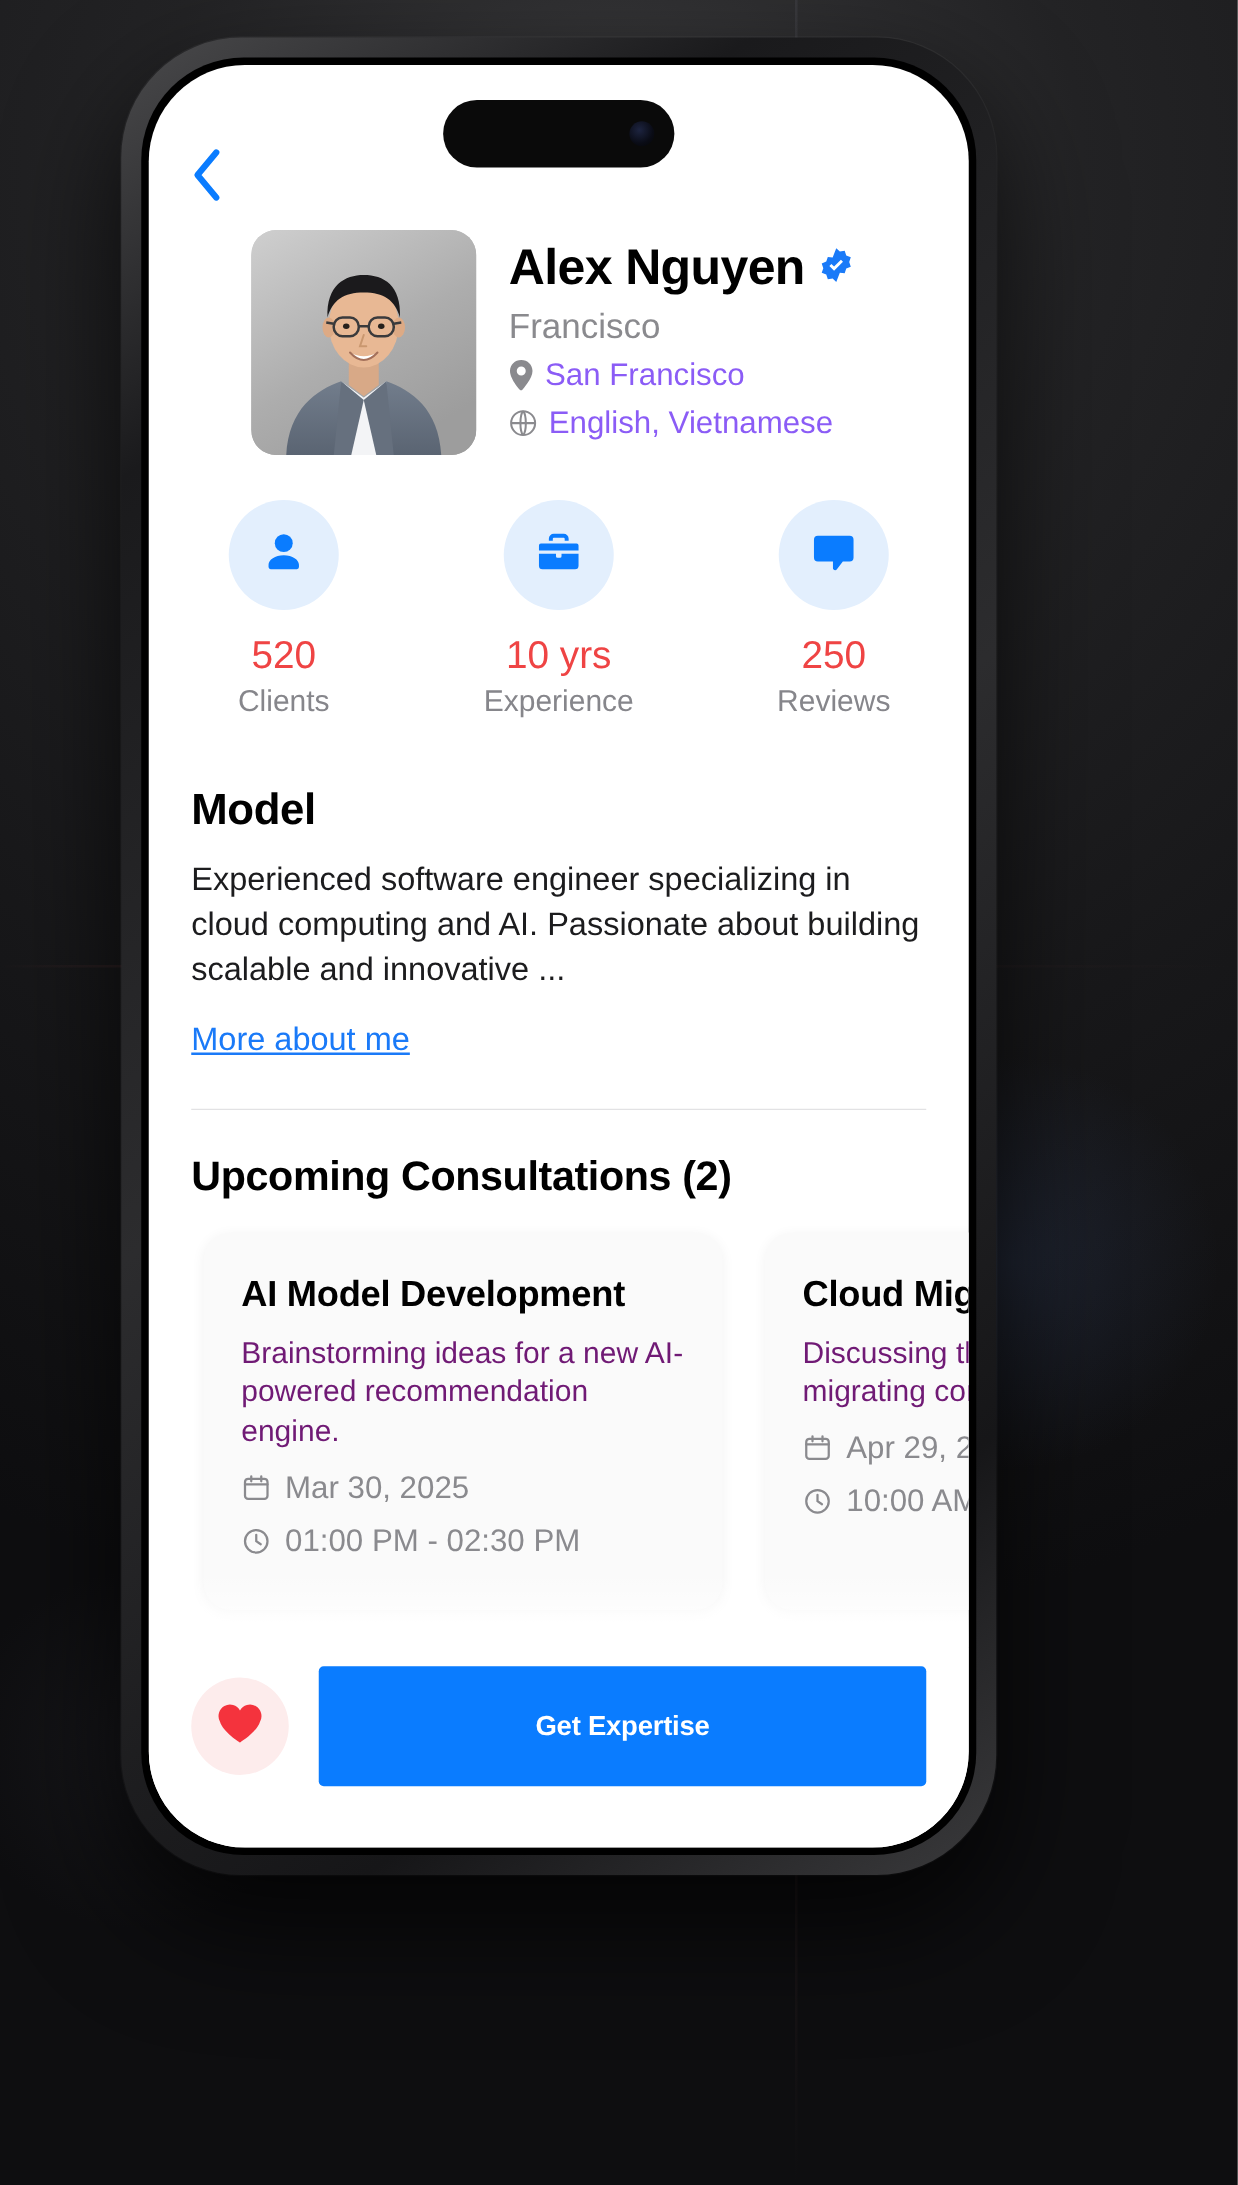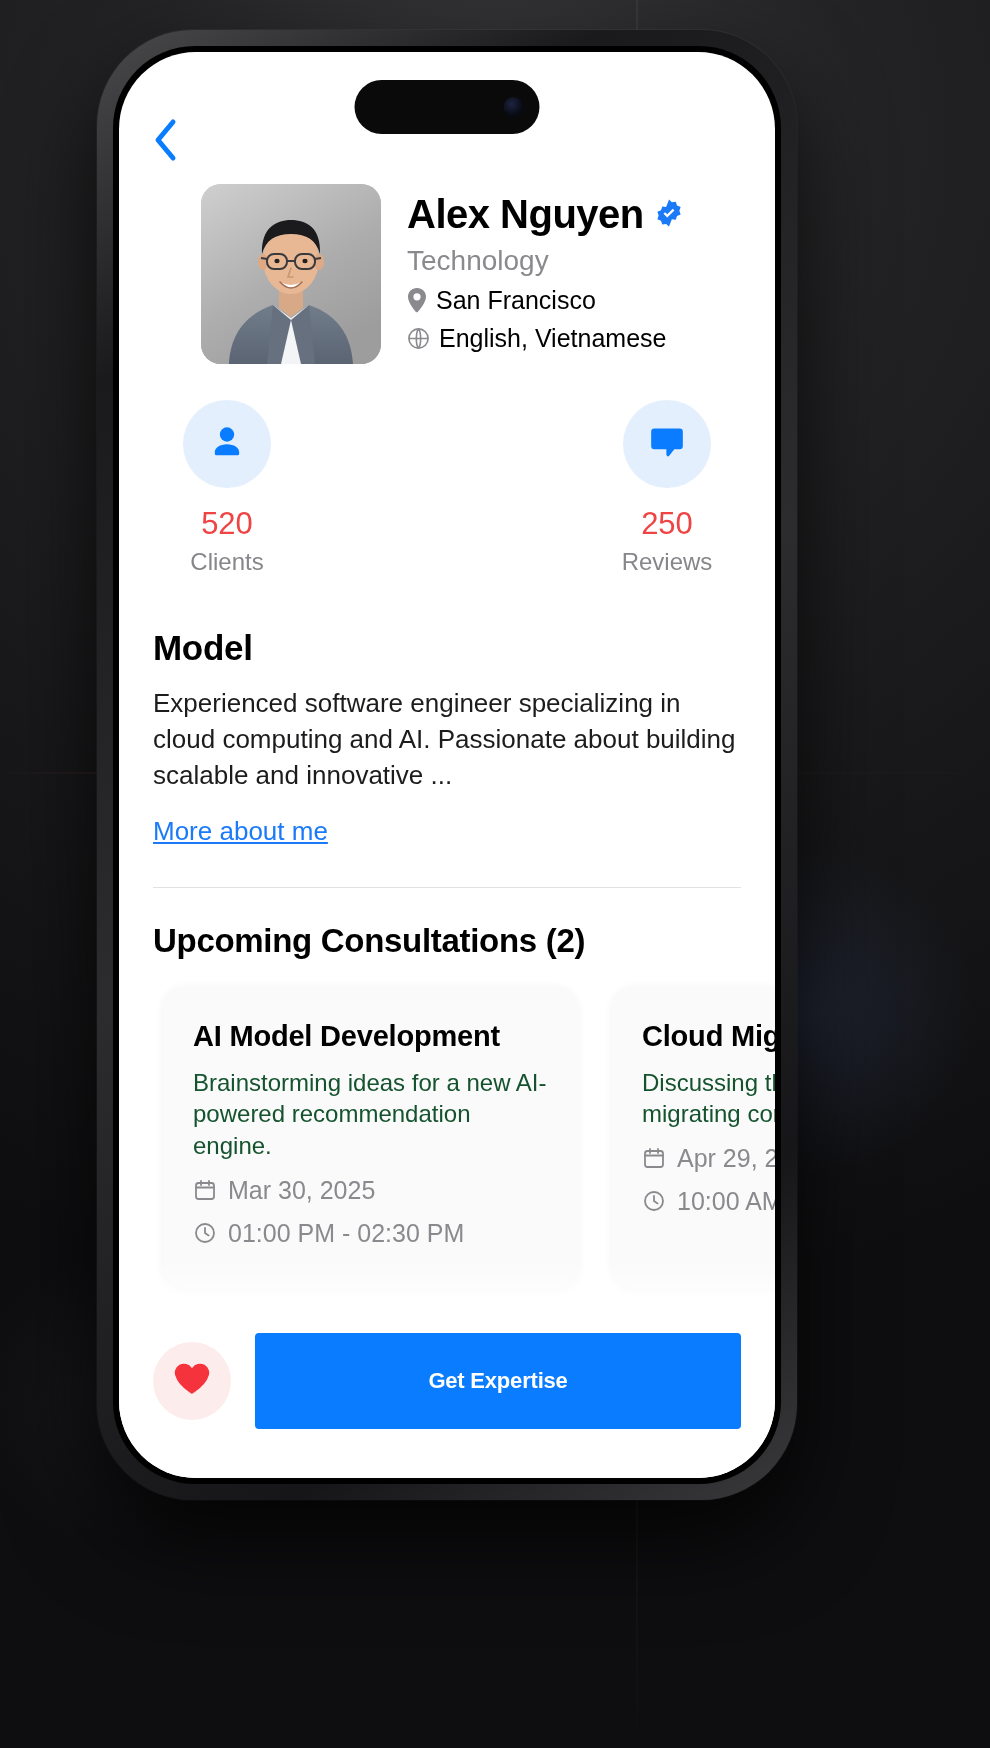--- a/index.html
+++ b/index.html
@@ -104,21 +104,21 @@
 
   .pinfo { padding-top: 8px; min-width: 0; }
   .pname-row { display:flex; align-items:center; gap: 10px; }
   .pname {
     font-size: 40px; font-weight: 700; color: #000; letter-spacing: -0.5px;
     white-space: nowrap;
   }
   .verified { flex: 0 0 auto; display:block; }
   .pcat { font-size: 28px; color: #8a8a8e; margin-top: 8px; font-weight: 400; }
   .pmeta { display:flex; align-items:center; gap: 9px; margin-top: 9px; }
-  .pmeta .t { font-size: 25px; color: #000000; white-space: nowrap; }
+  .pmeta .t { font-size: 25px; color: #8b5cf6; white-space: nowrap; }
   .pmeta svg { flex:0 0 auto; display:block; }
 
   
   .stats {
     display: flex; justify-content: space-between;
     padding: 36px 44px 0 44px;
   }
   .stat { width: 128px; text-align: center; }
   .stat .bubble {
     width: 88px; height: 88px; margin: 0 auto;
@@ -161,21 +161,21 @@
   .ccard {
     flex: 0 0 auto;
     width: 415px;
     background: #fafafa;
     border-radius: 22px;
     padding: 34px 30px 40px 30px;
     box-shadow: 0 2px 10px rgba(0,0,0,0.055);
   }
   .ccard h3 { font-size: 29px; font-weight: 700; color: #000; letter-spacing: -0.2px; }
   .ccard .desc {
-    margin-top: 14px; font-size: 24px; line-height: 1.32; color: #14532d;
+    margin-top: 14px; font-size: 24px; line-height: 1.32; color: #701a75;
   }
   .crow { display:flex; align-items:center; gap: 11px; margin-top: 14px; }
   .crow .t { font-size: 25px; color: #8a8a8e; white-space: nowrap; }
   .crow svg { flex:0 0 auto; display:block; }
 
   
   .fade-bottom {
     position:absolute; left:0; right:0; bottom: 160px; height: 60px;
     background: linear-gradient(180deg, rgba(255,255,255,0) 0%, rgba(255,255,255,0.96) 85%, #fff 100%);
     pointer-events:none; z-index: 20;
@@ -285,21 +285,21 @@
         <div class="pinfo">
           <div class="pname-row">
             <div class="pname">Alex Nguyen</div>
             <span class="verified">
               <svg width="30" height="30" viewBox="0 0 24 24">
                 <path fill="#1a7af8" d="M12 1.2l2.3 2.1 3.1-.4 1 3 2.9 1.2-1 3 1 3-2.9 1.2-1 3-3.1-.4L12 22.8l-2.3-2.1-3.1.4-1-3L2.7 17l1-3-1-3 2.9-1.2 1-3 3.1.4z"></path>
                 <path fill="#fff" d="M10.6 15.6l-3-3 1.3-1.3 1.7 1.7 4.4-4.4 1.3 1.3z"></path>
               </svg>
             </span>
           </div>
-          <div class="pcat">Technology</div>
+          <div class="pcat">Francisco</div>
 
           <div class="pmeta">
             <span>
               <svg width="20" height="25" viewBox="0 0 20 25">
                 <path fill="#8a8a8e" d="M10 0C4.9 0 1 3.9 1 8.8c0 6.4 7.6 14.8 8 15.2.6.5 1.5.3 1.9-.3.6-.7 8.1-8.8 8.1-14.9C19 3.9 15.1 0 10 0zm0 12.4a3.6 3.6 0 110-7.2 3.6 3.6 0 010 7.2z"></path>
               </svg>
             </span>
             <span class="t">San Francisco</span>
           </div>
 
@@ -323,20 +323,33 @@
               <svg width="40" height="40" viewBox="0 0 24 24">
                 <circle cx="12" cy="7.5" r="4.3" fill="#0a7cff"></circle>
                 <path fill="#0a7cff" d="M12 13.3c-4.2 0-7.3 2.2-7.3 4.6V19a1 1 0 001 1h12.6a1 1 0 001-1v-1.1c0-2.4-3.1-4.6-7.3-4.6z"></path>
               </svg>
             </span>
           </div>
           <div class="val">520</div>
           <div class="lbl">Clients</div>
         </div>
 
+        <div class="stat">
+          <div class="bubble">
+            <span>
+              <svg width="38" height="38" viewBox="0 0 24 24">
+                <path fill="#0a7cff" d="M9.5 2.5h5A2.5 2.5 0 0117 5v1h-2V5a.5.5 0 00-.5-.5h-5A.5.5 0 009 5v1H7V5a2.5 2.5 0 012.5-2.5z"></path>
+                <path fill="#0a7cff" d="M3 7.5h18a1 1 0 011 1V11H2V8.5a1 1 0 011-1z"></path>
+                <path fill="#0a7cff" d="M2 12.6h8.6v1.3a.8.8 0 00.8.8h1.2a.8.8 0 00.8-.8v-1.3H22v6.1a1.8 1.8 0 01-1.8 1.8H3.8A1.8 1.8 0 012 18.7z"></path>
+              </svg>
+            </span>
+          </div>
+          <div class="val">10 yrs</div>
+          <div class="lbl">Experience</div>
+        </div>
 
 
         <div class="stat">
           <div class="bubble">
             <span>
               <svg width="38" height="38" viewBox="0 0 24 24">
                 <path fill="#0a7cff" d="M4 3.5h16a2 2 0 012 2v9a2 2 0 01-2 2h-3.4l-3.1 4.1a1 1 0 01-1.6 0l-.3-.4V16.5H4a2 2 0 01-2-2v-9a2 2 0 012-2z"></path>
               </svg>
             </span>
           </div>

